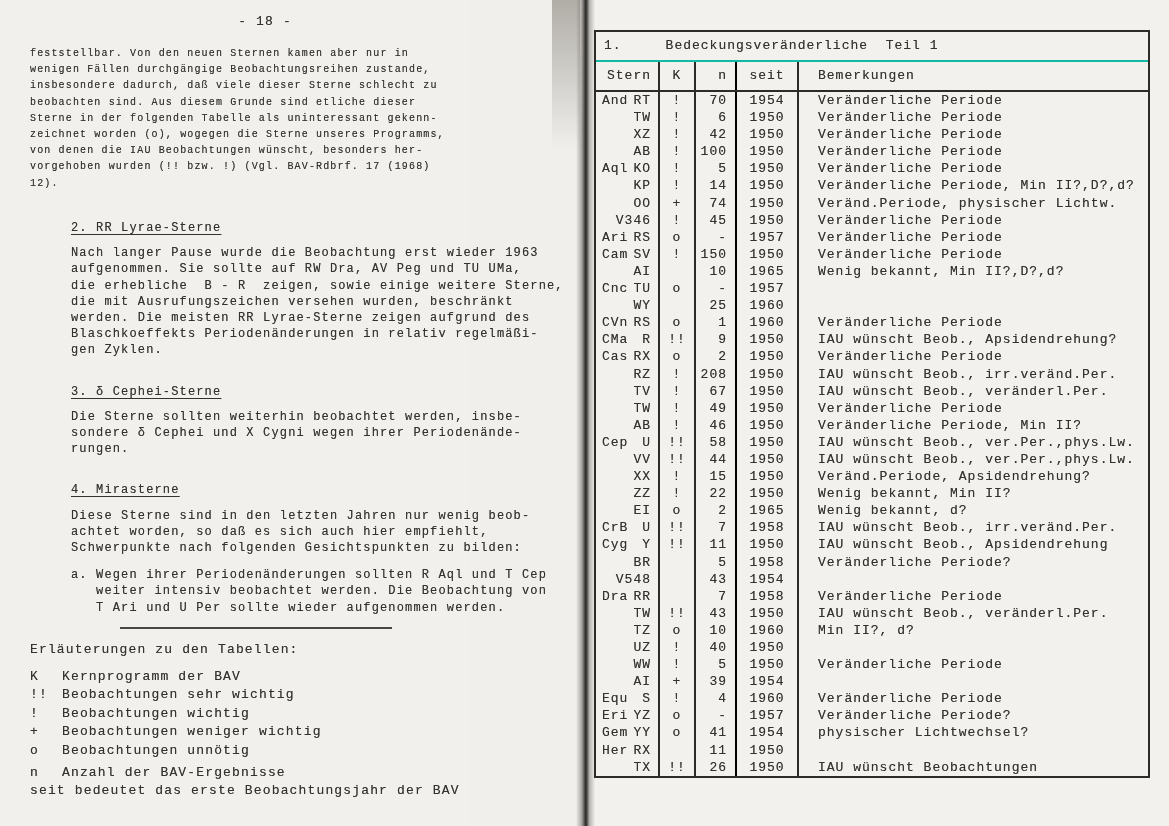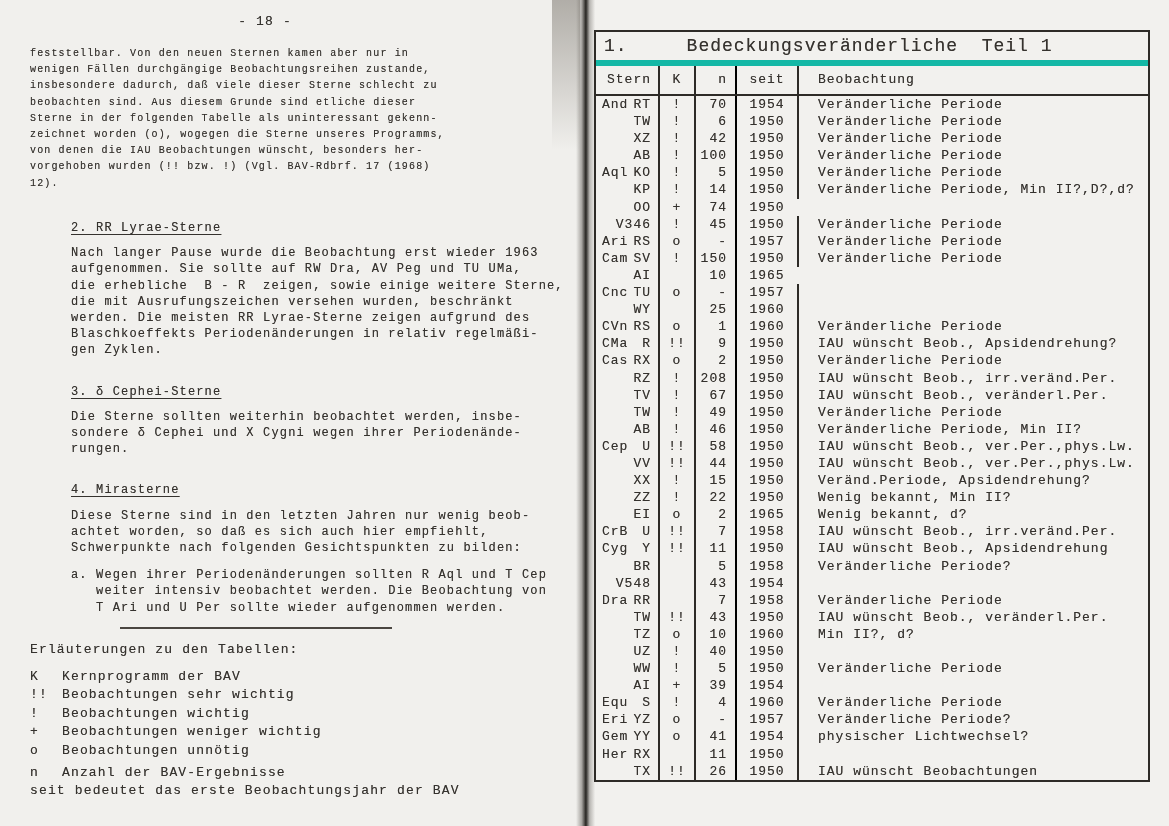--- a/index.html
+++ b/index.html
@@ -34,21 +34,21 @@
   
   .gutter{position:absolute;left:576px;top:0;width:19px;height:826px;
     background:linear-gradient(90deg,rgba(100,95,88,0) 0%,rgba(80,76,70,.45) 30%,#262420 52%,rgba(80,76,70,.35) 72%,rgba(100,95,88,0) 100%);}
   .gutter-top{position:absolute;left:552px;top:0;width:28px;height:150px;
     background:linear-gradient(180deg,rgba(125,120,112,.55),rgba(125,120,112,0));}
 
   
   .page-right{position:absolute;left:595px;top:0;width:574px;height:826px;background:#f2f1ee;}
   .vtable{position:absolute;left:-1px;top:30px;width:556px;border:2px solid #2e2b27;
     letter-spacing:1px;text-shadow:0 0 0.5px rgba(55,50,45,.55);box-sizing:border-box;background:#f2f1ee;}
-  .t-title{height:28px;line-height:28px;border-bottom:6px solid #14b8a6;font-size:18px;white-space:pre;padding-left:8px;}
+  .t-title{height:28px;line-height:28px;border-bottom:2px solid #14b8a6;font-size:13px;white-space:pre;padding-left:8px;}
   .t-head{display:flex;height:28px;line-height:28px;border-bottom:2px solid #2e2b27;font-size:13px;}
   .cell{box-sizing:border-box;}
   .c-stern{width:62px;flex:0 0 62px;display:flex;justify-content:space-between;padding:0 7px 0 6px;}
   .c-k{width:36px;flex:0 0 36px;text-align:center;border-left:2px solid #2e2b27;}
   .c-n{width:41px;flex:0 0 41px;text-align:right;padding-right:8px;border-left:2px solid #2e2b27;}
   .c-seit{width:62px;flex:0 0 62px;text-align:center;border-left:2px solid #000000;}
   .c-bem{flex:1 1 auto;padding-left:19px;border-left:2px solid #2e2b27;white-space:pre;overflow:hidden;}
   .t-head .c-stern{display:block;padding-left:8px;text-align:right;}
   .t-body{font-size:13px;}
   .t-row{display:flex;height:17.1px;line-height:17.3px;}
@@ -151,21 +151,21 @@
   <div class="page-right">
     <div class="vtable">
 
       <div class="t-title">1.     Bedeckungsveränderliche  Teil 1</div>
 
       <div class="t-head">
         <span class="cell c-stern">Stern</span>
         <span class="cell c-k">K</span>
         <span class="cell c-n">n</span>
         <span class="cell c-seit">seit</span>
-        <span class="cell c-bem">Beobachtung</span>
+        <span class="cell c-bem">Bemerkungen</span>
       </div>
 
       <div class="t-body">
 
           <div class="t-row">
             <span class="cell c-stern">
               <span class="const">And</span>
               <span class="star">RT</span>
             </span>
             <span class="cell c-k">!</span>
@@ -230,20 +230,21 @@
           </div>
 
           <div class="t-row">
             <span class="cell c-stern">
               <span class="const"></span>
               <span class="star">OO</span>
             </span>
             <span class="cell c-k">+</span>
             <span class="cell c-n">74</span>
             <span class="cell c-seit">1950</span>
+            <span class="cell c-bem">Veränd.Periode, physischer Lichtw.</span>
           </div>
 
           <div class="t-row">
             <span class="cell c-stern">
               <span class="const"></span>
               <span class="star">V346</span>
             </span>
             <span class="cell c-k">!</span>
             <span class="cell c-n">45</span>
             <span class="cell c-seit">1950</span>
@@ -273,20 +274,21 @@
           </div>
 
           <div class="t-row">
             <span class="cell c-stern">
               <span class="const"></span>
               <span class="star">AI</span>
             </span>
             <span class="cell c-k"></span>
             <span class="cell c-n">10</span>
             <span class="cell c-seit">1965</span>
+            <span class="cell c-bem">Wenig bekannt, Min II?,D?,d?</span>
           </div>
 
           <div class="t-row">
             <span class="cell c-stern">
               <span class="const">Cnc</span>
               <span class="star">TU</span>
             </span>
             <span class="cell c-k">o</span>
             <span class="cell c-n">-</span>
             <span class="cell c-seit">1957</span>

